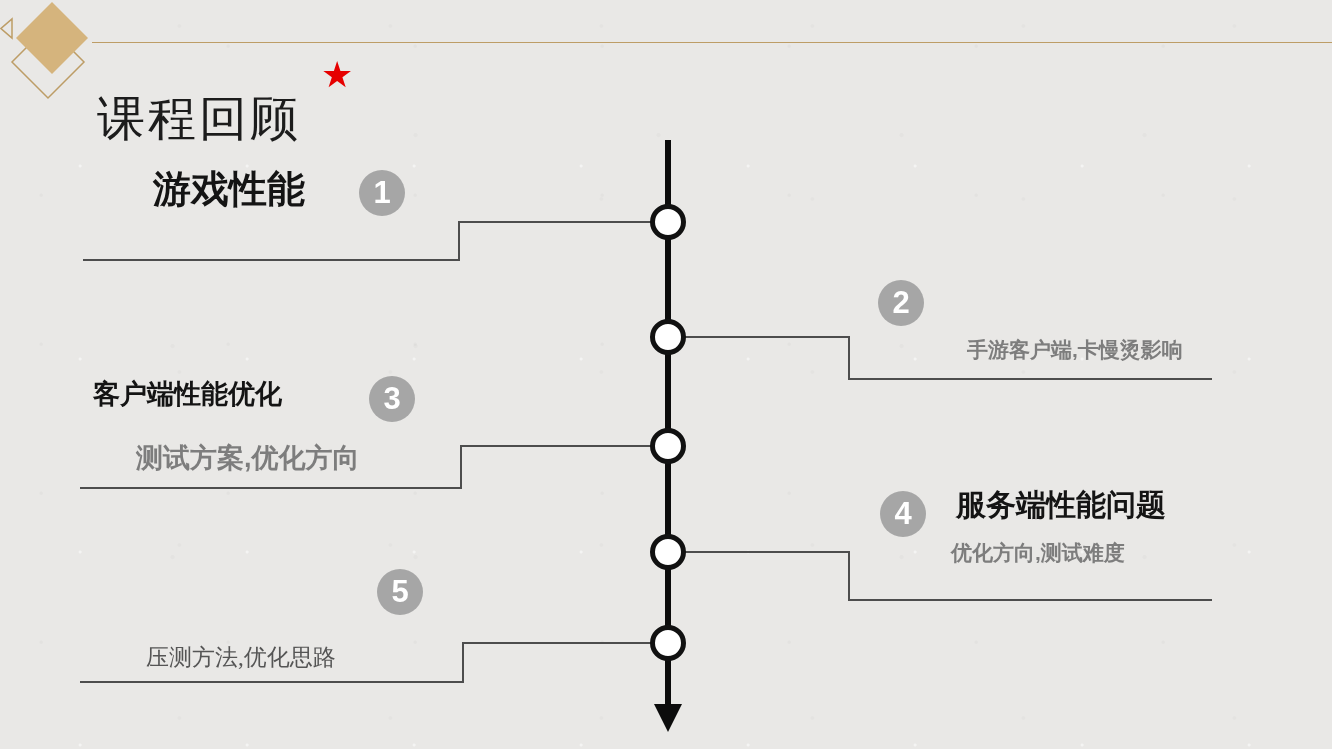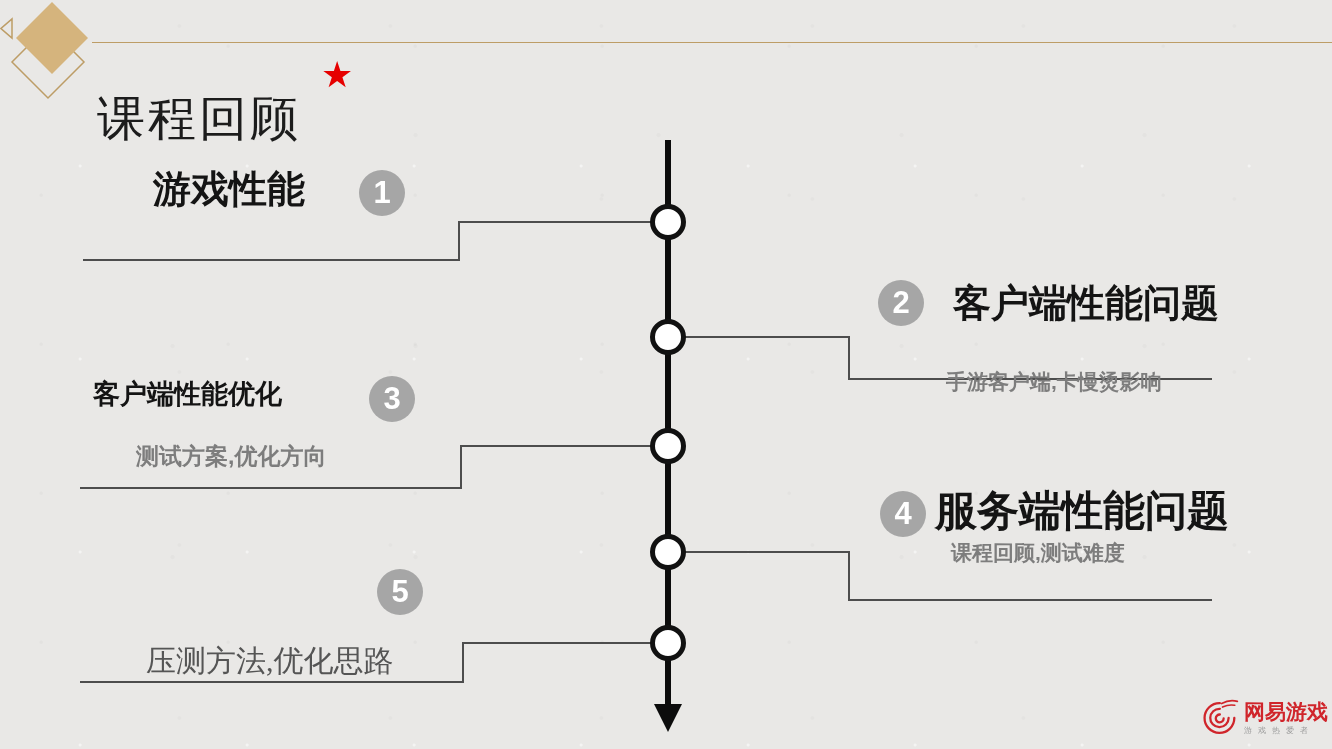--- a/index.html
+++ b/index.html
@@ -49,28 +49,28 @@
          font-weight:bold;font-size:31px;display:flex;align-items:center;justify-content:center;}
   .b1{left:359px;top:170px;} .b2{left:878px;top:280px;}
   .b3{left:369px;top:376px;} .b4{left:880px;top:491px;}
   .b5{left:377px;top:569px;}
   
   .ttl{font-weight:bold;color:#141414;white-space:nowrap;line-height:1;}
   .sub{font-weight:bold;color:#7d7d7d;white-space:nowrap;line-height:1;}
   .t1{left:153px;top:170px;font-size:38px;}
   .s1{left:158px;top:228px;font-size:22px;}
   .t2{left:953px;top:284px;font-size:38px;}
-  .s2{left:946px;top:339px;font-size:21px;margin-top:32px;}
+  .s2{left:967px;top:339px;font-size:21px;}
   .t3{left:93px;top:381px;font-size:27px;}
-  .s3{left:136px;top:445px;font-size:23px;}
-  .t4{left:935px;top:490px;font-size:42px;}
+  .s3{left:136px;top:445px;font-size:27px;}
+  .t4{left:956px;top:490px;font-size:30px;}
   .s4{left:951px;top:542px;font-size:21px;}
   .serif{font-family:"Liberation Serif","DejaVu Serif",serif;font-weight:normal;}
   .t5{left:98px;top:575px;font-size:40px;letter-spacing:-1px;color:#1a1a1a;}
-  .s5{left:146px;top:646px;font-size:30px;color:#555;font-weight:normal;}
+  .s5{left:146px;top:646px;font-size:23px;color:#555;font-weight:normal;}
   
   .logo{left:1198px;top:697px;display:flex;align-items:center;}
   .logo-icon{width:42px;height:42px;}
   .logo-text-col{margin-left:4px;display:flex;flex-direction:column;}
   .logo-name{font-size:21px;font-weight:bold;color:#d0252b;line-height:1.1;white-space:nowrap;}
   .logo-tagline{font-size:8px;color:#9a9a9a;letter-spacing:6px;margin-top:2px;white-space:nowrap;}
 </style>
 </head>
 <body>
 
@@ -112,40 +112,24 @@
   <div class="abs node node5"></div>
 
   <div class="abs badge b1">1</div>
   <div class="abs badge b2">2</div>
   <div class="abs badge b3">3</div>
   <div class="abs badge b4">4</div>
   <div class="abs badge b5">5</div>
 
   <div class="abs ttl t1">游戏性能</div>
 
-  <div class="abs ttl t2">客户端性能问题</div>
   <div class="abs sub s2">手游客户端,卡慢烫影响</div>
 
   <div class="abs ttl t3">客户端性能优化</div>
   <div class="abs sub s3">测试方案,优化方向</div>
 
   <div class="abs ttl t4">服务端性能问题</div>
-  <div class="abs sub s4">课程回顾,测试难度</div>
+  <div class="abs sub s4">优化方向,测试难度</div>
 
   <div class="abs sub serif s5">压测方法,优化思路</div>
 
-  <div class="abs logo">
-    <svg class="logo-icon" viewBox="0 0 48 48">
-      <g fill="none" stroke="#d0252b" stroke-linecap="round">
-        <path d="M25 7 a17 17 0 1 0 16.5 17" stroke-width="2.6"></path>
-        <path d="M25 13.5 a10.5 10.5 0 1 0 10 10.5" stroke-width="2.6"></path>
-        <path d="M25 20 a4.5 4.5 0 1 0 4.3 4.5" stroke-width="2.6"></path>
-        <path d="M27 7.5 q9 -5 18 -2.5" stroke-width="2"></path>
-        <path d="M28 11.5 q7.5 -3.5 14 -2" stroke-width="1.8"></path>
-      </g>
-    </svg>
-    <div class="logo-text-col">
-      <div class="logo-name">网易游戏</div>
-      <div class="logo-tagline">游戏热爱者</div>
-    </div>
-  </div>
 
 </div>
 
 </body></html>

